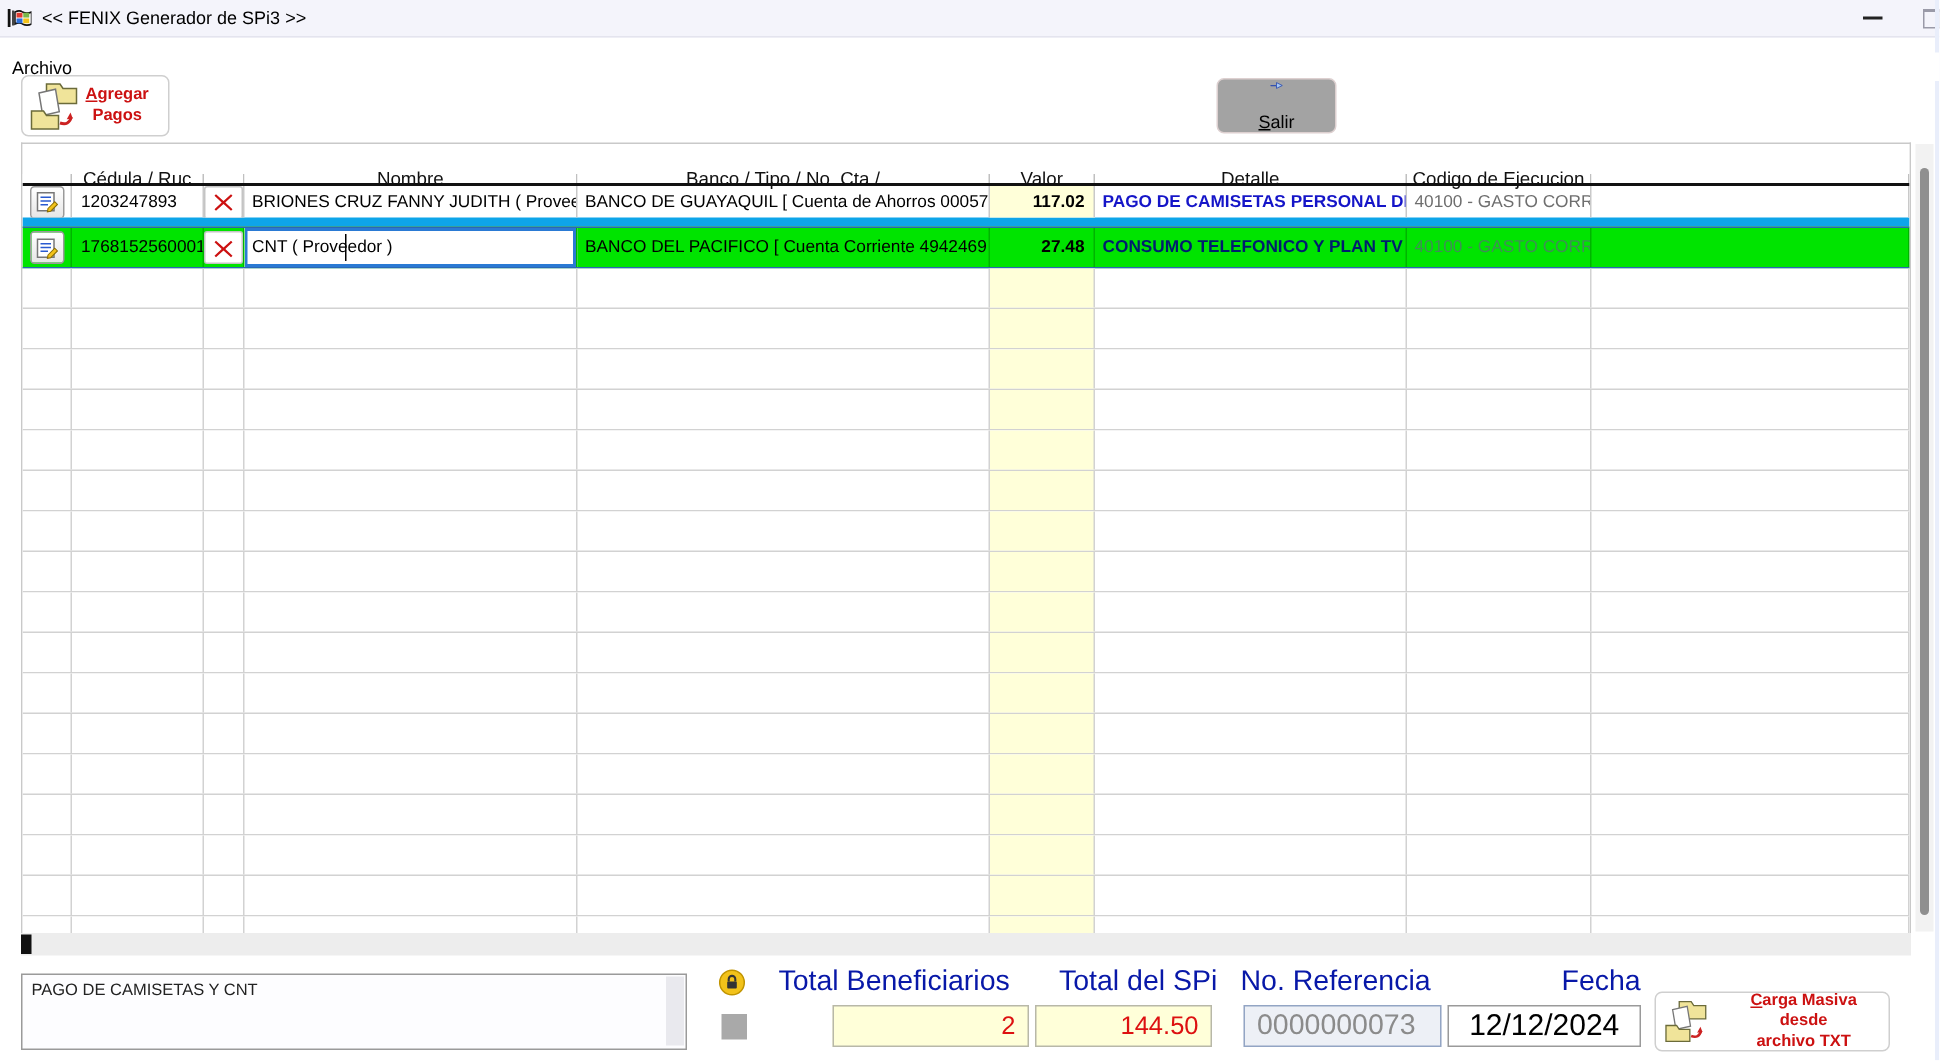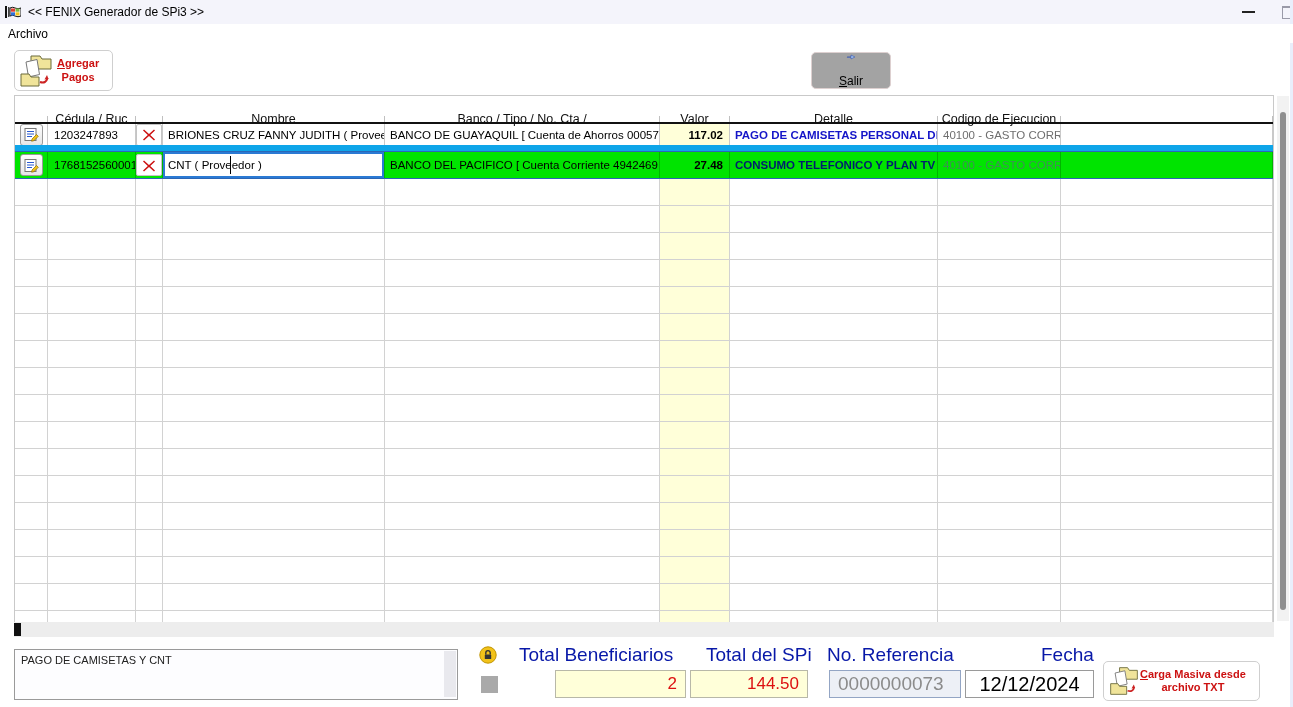--- a/index.html
+++ b/index.html
@@ -12,21 +12,21 @@
   .app-icon{margin:0 7px 0 5px;display:block;}
   .title-text{font-size:12px;color:#000;}
   .win-btn{position:absolute;top:0;height:24px;display:flex;align-items:center;justify-content:center;}
   .win-min{left:1228px;width:40px;}
   .win-min span{display:block;width:13px;border-top:2px solid #222;}
   .win-restore{left:1278px;width:20px;}
   .win-restore span{display:block;width:10px;height:10px;border:1px solid #9a9aa8;border-top:2px solid #9a9aa8;background:#f4f4fb;}
   .right-edge{position:absolute;right:0;top:0;width:3px;height:707px;background:#e9eefb;}
 
   
-  .menubar{position:absolute;left:0;top:24px;width:1293px;height:19px;background:#fff;display:flex;align-items:center;}
+  .menubar{position:absolute;left:0;top:35px;width:1293px;height:19px;background:#fff;display:flex;align-items:center;}
   .menu-item{font-size:12px;padding:1px 8px;}
 
   
   .btn{box-sizing:border-box;border:1px solid #cfcfcf;border-radius:5px;background:#fff;cursor:default;
        font-family:"Liberation Sans",sans-serif;}
   .agregar-btn{position:absolute;left:14px;top:50px;width:99px;height:41px;display:flex;align-items:center;gap:3px;padding:0 3px;}
   .red-label{font-size:11px;font-weight:bold;color:#cc1111;line-height:1.2;text-align:center;}
   .title-field{position:absolute;left:120px;top:55px;width:676px;height:32px;box-sizing:border-box;
                border:1px solid #8a8a8a;background:#fff;font-family:"Liberation Sans",sans-serif;
                font-size:16px;font-weight:bold;color:#2323cc;padding:0 8px;letter-spacing:-0.2px;}
@@ -85,21 +85,21 @@
 
   .lock-wrap{position:absolute;left:479px;top:646px;}
   .gray-square{position:absolute;left:481px;top:676px;width:17px;height:17px;background:#a9a9a9;}
 
   .f-label{position:absolute;top:644px;font-size:19px;color:#0818a8;white-space:nowrap;}
   .f-field{position:absolute;top:670px;height:28px;box-sizing:border-box;font-family:"Liberation Sans",sans-serif;}
   .yfield{background:#ffffd9;border:1px solid #b8b8a8;color:#dd1111;font-size:17px;text-align:right;padding:0 8px;}
   .ref-field{background:#edf0f6;border:1px solid #93a5c4;color:#8b8b8b;font-size:19px;text-align:left;padding:0 8px;}
   .fecha-field{background:#fff;border:1px solid #9a9a9a;color:#000;font-size:20px;text-align:center;padding:0 4px;}
 
-  .carga-btn{position:absolute;left:1103px;top:661px;width:157px;height:40px;display:flex;align-items:center;gap:0;
+  .carga-btn{position:absolute;left:1103px;top:661px;width:157px;height:40px;display:flex;align-items:center;gap:10px;
              padding:0 4px;justify-content:flex-start;}
   u{text-decoration:underline;}
 </style>
 </head>
 <body>
 
 <div id="app">
 
   <div class="titlebar">
     <svg class="app-icon" width="16" height="16" viewBox="0 0 16 16">

